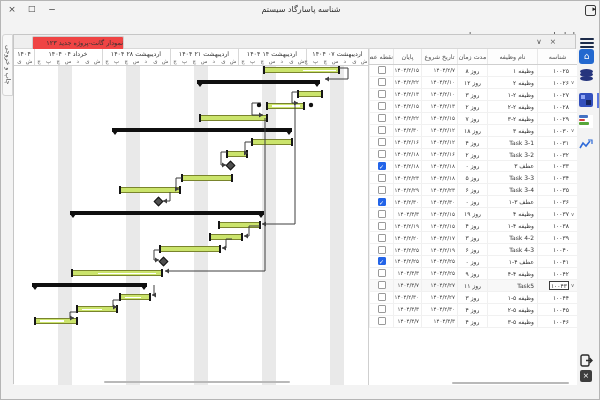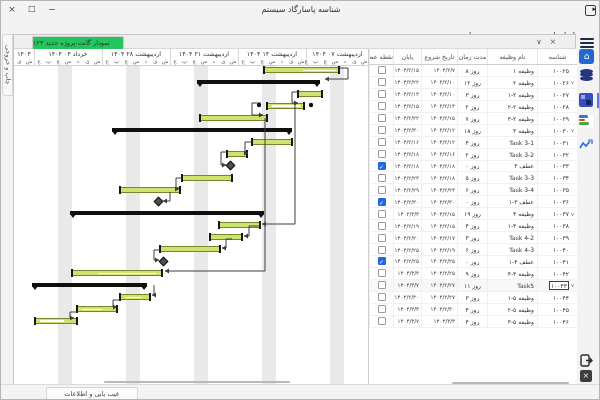--- a/index.html
+++ b/index.html
@@ -15,22 +15,22 @@
   .menubar{position:absolute;top:22px;right:24px;height:13px;direction:rtl;}
   .menu-item{display:inline-block;margin-left:16px;font-size:8px;color:#333;}
   
   .railtab{position:absolute;background:#f8f8f8;border:1px solid #d5d5d5;box-sizing:border-box;font-size:6.5px;color:#555;
     writing-mode:vertical-rl;text-align:center;overflow:hidden;}
   .railtab.left{left:1px;top:33px;width:11px;height:62px;border-radius:3px 0 0 3px;}
   .railtab.right{left:565px;top:33px;width:10px;height:36px;}
   
   .main{position:absolute;left:12px;top:33px;width:563px;height:350px;background:#fff;border:1px solid #c6c6c6;box-sizing:border-box;}
   .tabstrip{position:absolute;left:0;top:0;width:100%;height:14px;background:#efefef;border-bottom:1px solid #d8d8d8;box-sizing:border-box;}
-  .doc-tab{position:absolute;left:18px;top:1px;height:13px;width:92px;background:#22c55e;border:1px solid #cfcfcf;border-bottom:none;
-    border-radius:2px 2px 0 0;font-size:6.5px;color:#333;text-align:left;line-height:12px;box-sizing:border-box;direction:rtl;overflow:hidden;white-space:nowrap;}
+  .doc-tab{position:absolute;left:18px;top:1px;height:13px;width:92px;background:#ef4444;border:1px solid #cfcfcf;border-bottom:none;
+    border-radius:2px 2px 0 0;font-size:6.5px;color:#333;text-align:right;line-height:12px;box-sizing:border-box;direction:rtl;overflow:hidden;white-space:nowrap;}
   .pbtn{position:absolute;top:1px;font-size:7.5px;color:#555;width:12px;text-align:center;line-height:12px;}
   .pbtn.collapse{right:30px;} .pbtn.close{right:16px;}
   
   #chart{position:absolute;left:0;top:14px;width:355px;height:336px;overflow:hidden;background:#fff;}
   .wklabel{position:absolute;top:0;height:9px;font-size:6.3px;color:#333;text-align:center;line-height:9px;direction:rtl;overflow:hidden;white-space:nowrap;}
   .wsep{position:absolute;top:0;width:1px;height:16px;background:#d8d8d8;}
   .hdrline{position:absolute;left:0;top:16px;width:100%;height:1px;background:#d2d2d2;}
   .dlet{position:absolute;top:8px;width:8px;height:8px;font-size:5.5px;color:#666;text-align:center;line-height:8px;}
   .stripe{position:absolute;top:17px;width:14px;height:319px;background:#e9e9e9;}
   .bar{position:absolute;height:6px;background:#cbe46c;border:1px solid #79842d;box-sizing:border-box;}
@@ -568,17 +568,14 @@
     </div>
     <div class="icon exitic">
       <svg width="13" height="13">
         <rect x="1" y="1" width="8" height="11" rx="1.5" fill="none" stroke="#2b2b2b" stroke-width="1.4"></rect>
         <path d="M6,6.5 L12,6.5 M9.5,4 L12,6.5 L9.5,9" stroke="#2b2b2b" stroke-width="1.4" fill="none"></path>
       </svg>
     </div>
     <div class="icon xic">×</div>
   </div>
 
-  <div class="statusbar">
-    <div class="status-tab">عیب یابی و اطلاعات</div>
-  </div>
 
 </div>
 
 </body></html>

